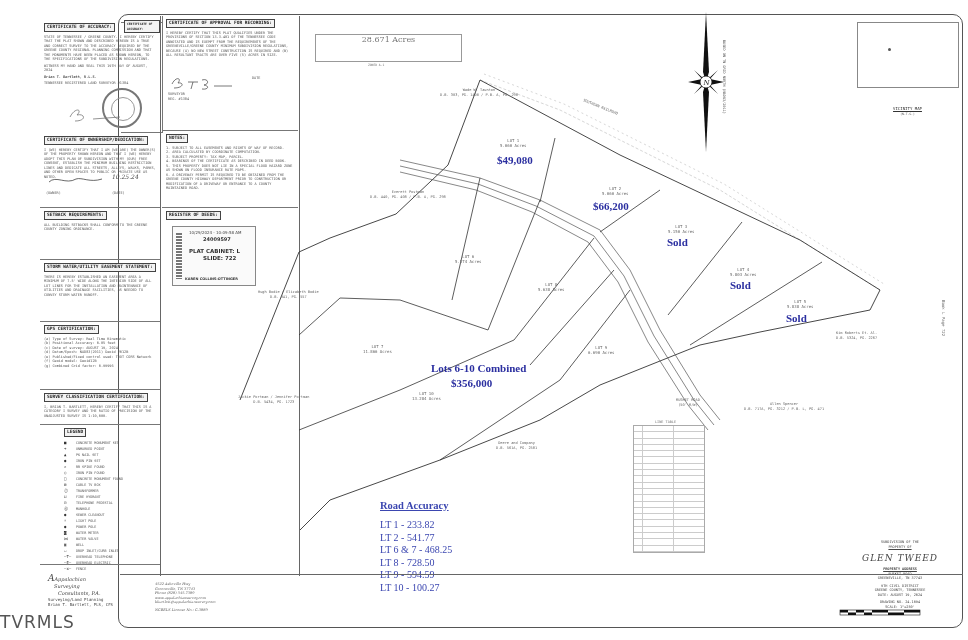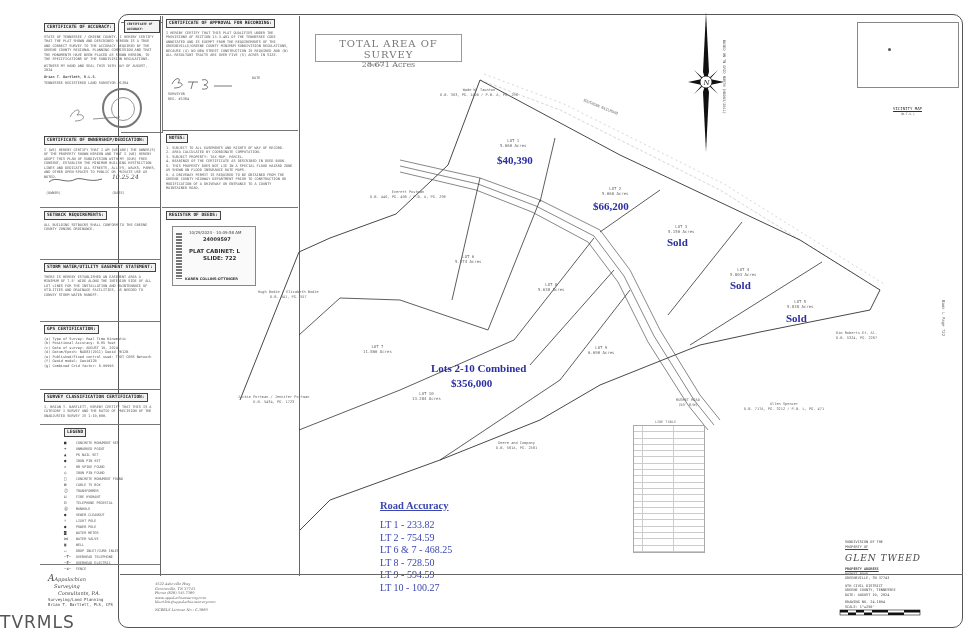--- a/index.html
+++ b/index.html
@@ -14,21 +14,21 @@
   .total-box .t2{font-size:8px;}
   .zoned{position:absolute;left:368px;top:63px;font-size:3px;color:#777;}
   .price{position:absolute;font-family:"Liberation Serif",serif;font-weight:bold;color:#2b2fa0;font-size:11px;}
   .lotlbl{position:absolute;font-size:4px;color:#666;text-align:center;line-height:5px;}
   .frontage{position:absolute;left:380px;top:500px;font-family:"Liberation Serif",serif;color:#3b46b0;}
   .frontage .hd{font-weight:bold;font-size:10.5px;text-decoration:underline;margin-bottom:8px;}
   .frontage .row{font-size:10px;line-height:12.6px;}
   .vicinity{position:absolute;left:857px;top:22px;width:100px;height:64px;border:1px solid #888;}
   .vic-lbl{position:absolute;left:880px;top:106px;font-size:4px;color:#333;text-align:center;width:55px;text-decoration:underline;}
   .vic-sub{position:absolute;left:880px;top:112px;font-size:3px;color:#555;text-align:center;width:55px;}
-  .titleblk{position:absolute;left:845px;top:540px;width:110px;text-align:left;color:#444;}
+  .titleblk{position:absolute;left:845px;top:540px;width:110px;text-align:center;color:#444;}
   .titleblk .s{font-size:3.5px;line-height:4.5px;}
   .titleblk .glen{font-family:"DejaVu Serif",serif;font-style:italic;font-size:9px;letter-spacing:1px;margin:4px 0;}
   .footer-co{position:absolute;left:48px;top:575px;font-family:"DejaVu Serif",serif;font-style:italic;color:#444;font-size:5px;line-height:7px;}
   .footer-co .big{font-size:9px;}
   .footer-addr{position:absolute;left:155px;top:582px;font-family:"DejaVu Serif",serif;font-style:italic;font-size:3.5px;line-height:4.5px;color:#555;}
   .wm{position:absolute;left:0;top:612px;font-family:"DejaVu Sans",sans-serif;font-size:17px;color:#555;letter-spacing:1px;}
   .linetable{position:absolute;left:633px;top:425px;width:70px;border:1px solid #aaa;font-size:2.6px;color:#888;}
   .linetable .r{height:5.3px;border-bottom:1px solid #ccc;display:flex;}
   .linetable .c{border-right:1px solid #ccc;}
   .lt-title{position:absolute;left:655px;top:420px;font-size:3.5px;color:#777;}
@@ -286,30 +286,29 @@
     <rect x="16" y="0" width="8" height="2.5" fill="#111"></rect>
     <rect x="8" y="2.5" width="8" height="2.5" fill="#111"></rect>
     <rect x="24" y="2.5" width="8" height="2.5" fill="#111"></rect>
     <rect x="32" y="0" width="16" height="2.5" fill="#111"></rect>
     <rect x="48" y="2.5" width="16" height="2.5" fill="#111"></rect>
     <rect x="64" y="0" width="16" height="2.5" fill="#111"></rect>
   </g>
 </svg>
 
 <div class="total-box">
-  <div class="t1">TOTAL AREA OF SURVEY</div>
   <div class="t2">28.671 Acres</div>
 </div>
 <div class="zoned">ZONED A-1</div>
 
 <div class="lotlbl" style="left:500px;top:138px;">
     <div>LOT 1</div>
     <div>5.060 Acres</div>
   </div>
-<div class="price" style="left:497px;top:154px;">$40,390</div>
+<div class="price" style="left:497px;top:154px;">$49,080</div>
 
 <div class="lotlbl" style="left:602px;top:186px;">
     <div>LOT 2</div>
     <div>5.060 Acres</div>
   </div>
 <div class="price" style="left:593px;top:200px;">$66,200</div>
 
 <div class="lotlbl" style="left:668px;top:224px;">
     <div>LOT 3</div>
     <div>5.150 Acres</div>
@@ -342,21 +341,21 @@
   </div>
 <div class="lotlbl" style="left:588px;top:345px;">
     <div>LOT 9</div>
     <div>6.690 Acres</div>
   </div>
 <div class="lotlbl" style="left:412px;top:391px;">
     <div>LOT 10</div>
     <div>13.284 Acres</div>
   </div>
 
-<div class="price" style="left:431px;top:362px;">Lots 2-10 Combined</div>
+<div class="price" style="left:431px;top:362px;">Lots 6-10 Combined</div>
 <div class="price" style="left:451px;top:377px;">$356,000</div>
 
 <div class="owner" style="left:582px;top:105px;transform:rotate(22deg);">SOUTHERN RAILROAD</div>
 <div class="owner" style="left:676px;top:398px;">
   <div>RUSKET ROAD</div>
     <div>(50' R/W)</div>
 </div>
 
 <div class="owner" style="left:440px;top:88px;">
     <div>Wade W. Taunton</div>
@@ -487,21 +486,21 @@
     <div class="r">
       <div class="c" style="width:8px"></div>
       <div class="c" style="width:30px"></div>
       <div style="flex:1"></div>
     </div>
   </div>
 
 <div class="frontage">
   <div class="hd">Road Accuracy</div>
   <div class="row">LT 1 - 233.82</div>
-  <div class="row">LT 2 - 754.59</div>
+  <div class="row">LT 2 - 541.77</div>
   <div class="row">LT 6 &amp; 7 - 468.25</div>
   <div class="row">LT 8 - 728.50</div>
   <div class="row">LT 9 - 594.59</div>
   <div class="row">LT 10 - 100.27</div>
 </div>
 
 <div style="position:absolute;left:722px;top:40px;font-size:3.5px;color:#555;writing-mode:vertical-rl;">BASED ON TN GRID NORTH (NAD83/2011)</div>
 
 <div class="vicinity">
   <div style="position:absolute;left:30px;top:25px;width:3px;height:3px;background:#555;border-radius:50%;"></div>

